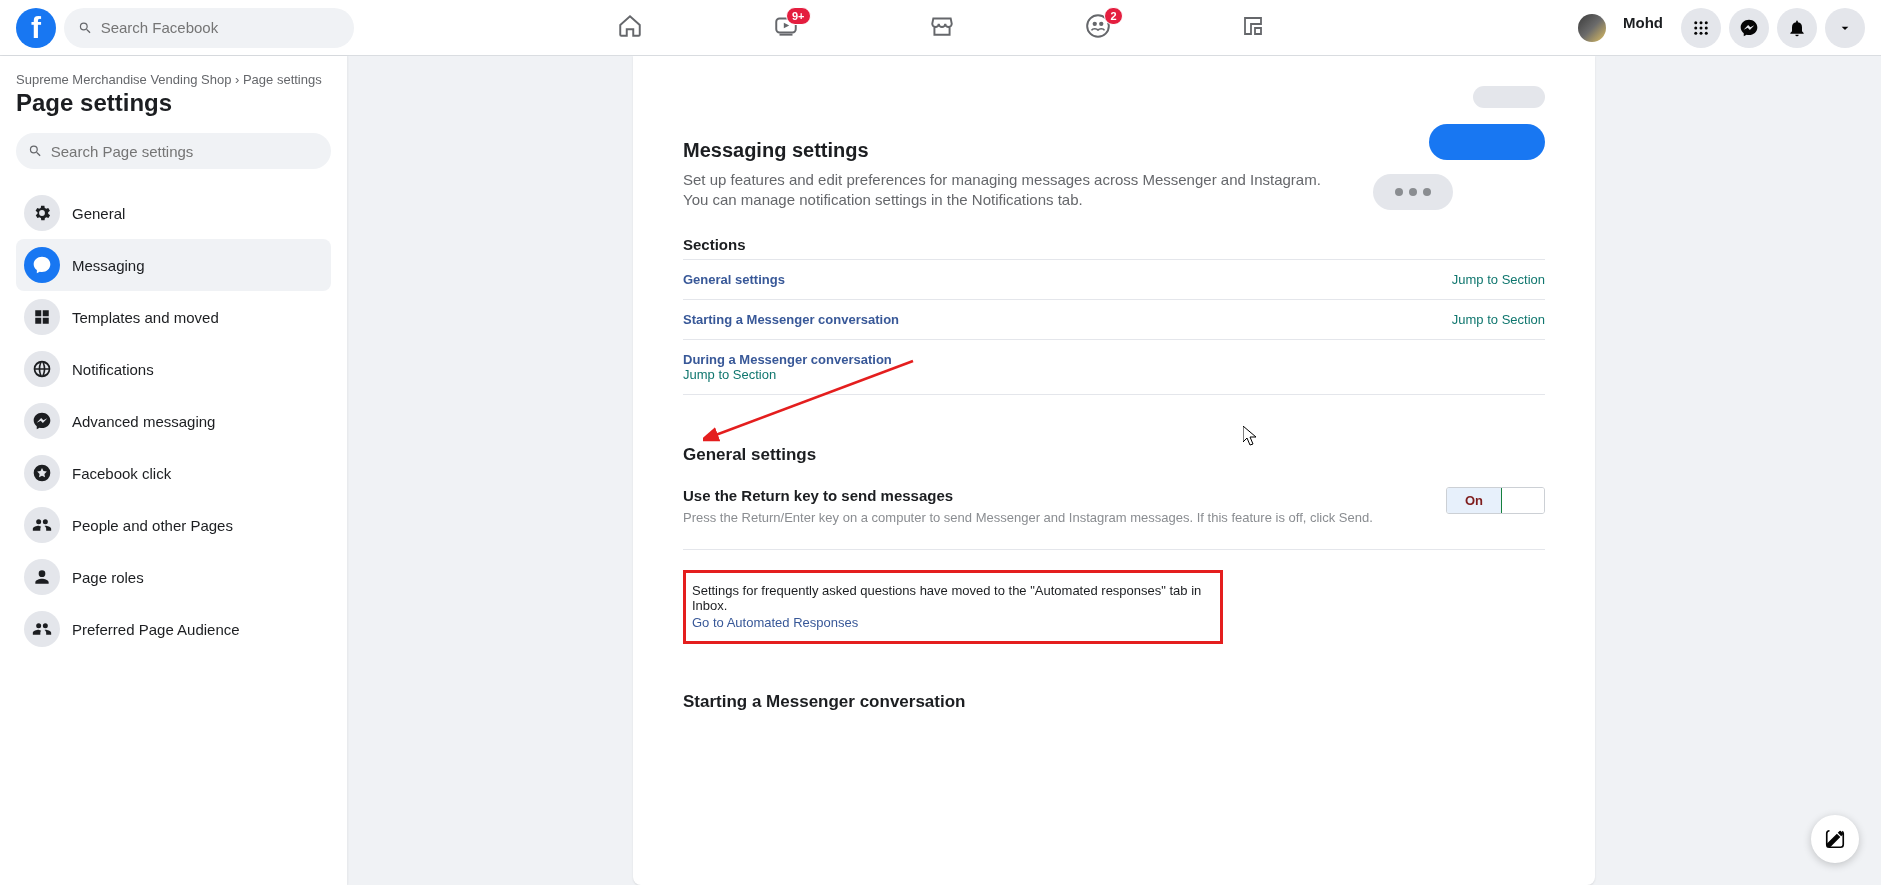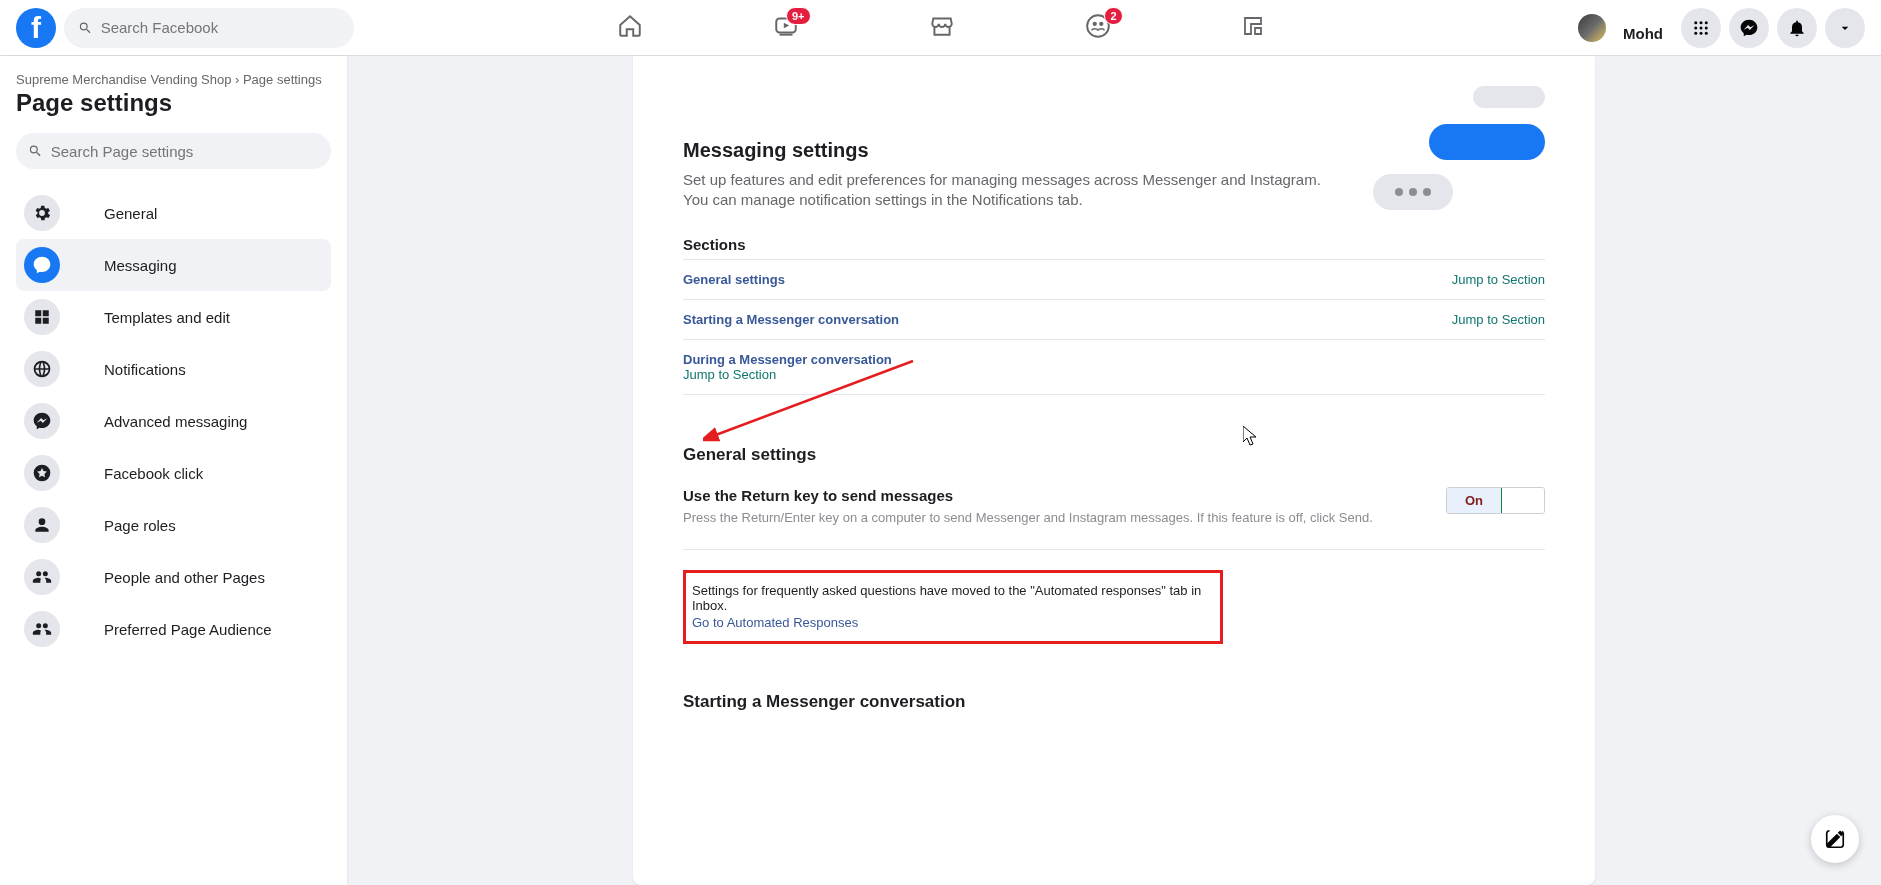--- a/index.html
+++ b/index.html
@@ -11,41 +11,41 @@
   .search-pill { display: flex; align-items: center; background: #f0f2f5; border-radius: 50px; height: 40px; width: 290px; margin-left: 8px; padding: 0 14px; cursor: text; }
   .search-pill svg { fill: #65676b; }
   .search-pill input { border: none; background: transparent; margin-left: 8px; font-size: 15px; outline: none; width: 100%; color: #65676b; }
   
   .center-nav { position: absolute; left: 50%; transform: translateX(-50%); display: flex; gap: 130px; align-items: center; }
   .center-item { position: relative; color: #65676b; cursor: pointer; }
   .center-item svg { fill: #65676b; }
   .badge { position: absolute; top: -6px; right: -12px; background: #e41e3f; color: #fff; font-size: 11px; font-weight: bold; border-radius: 10px; padding: 2px 5px; border: 1.5px solid #fff; }
   
   .right-nav { margin-left: auto; display: flex; align-items: center; gap: 8px; }
-  .username-chip { display: flex; align-items: flex-end; gap: 17px; padding: 4px 10px 4px 4px; border-radius: 18px; cursor: pointer; }
+  .username-chip { display: flex; align-items: flex-start; gap: 17px; padding: 4px 10px 4px 4px; border-radius: 18px; cursor: pointer; }
   .avatar { width: 28px; height: 28px; border-radius: 50%; background: linear-gradient(135deg,#3a3a3a,#6b6b6b,#e0c060); }
   .right-nav .circle-btn { width: 40px; height: 40px; border-radius: 50%; background: #e4e6eb; display: flex; align-items: center; justify-content: center; cursor: pointer; }
   .right-nav .circle-btn svg { fill: #050505; }
   
   
   .body-grid { display: flex; }
   .sidebar { width: 347px; background: #fff; height: calc(885px - 56px); padding: 16px; box-shadow: 1px 0 2px rgba(0,0,0,0.05); position: relative; z-index: 2; }
   .breadcrumb { font-size: 13px; color: #65676b; margin-bottom: 2px; }
   .breadcrumb a { color: #65676b; text-decoration: none; cursor: pointer; }
   .sidebar h1 { font-size: 24px; font-weight: bold; margin-bottom: 16px; }
   .sidebar-search { display: flex; align-items: center; background: #f0f2f5; border-radius: 50px; height: 36px; padding: 0 12px; margin-bottom: 18px; }
   .sidebar-search input { border: none; background: transparent; margin-left: 8px; font-size: 15px; outline: none; width: 100%; color: #65676b; }
   .sidebar-search svg { fill: #65676b; }
   .side-item { display: flex; align-items: center; gap: 12px; padding: 8px; border-radius: 8px; cursor: pointer; }
   .side-item .icon-circle { width: 36px; height: 36px; border-radius: 50%; background: #e4e6eb; display: flex; align-items: center; justify-content: center; }
   .side-item .icon-circle svg { fill: #1c1e21; }
   .side-item.active { background: #f0f2f5; }
   .side-item.active .icon-circle { background: #1877f2; }
   .side-item.active .icon-circle svg { fill: #fff; }
-  .side-item span { font-size: 15px; margin-left: 32px; }
+  .side-item span { font-size: 15px; }
   
   
   .main { flex: 1; display: flex; justify-content: center; background: #f0f2f5; padding-top: 0; position: relative; }
   .card { width: 962px; background: #fff; border-radius: 0 0 8px 8px; margin-top: 0; padding: 0; box-shadow: 0 1px 2px rgba(0,0,0,0.1); }
   .card-inner { padding: 30px 50px 50px 50px; position: relative; }
   .hero-row { display: flex; justify-content: space-between; align-items: flex-end; margin-bottom: 26px; }
   .hero-row .txt { max-width: 660px; }
   .hero-row h2 { font-size: 20px; font-weight: bold; margin-bottom: 8px; color: #1c1e21; }
   .hero-row p { font-size: 15px; color: #65676b; line-height: 1.35; }
   .chat-minis { width: 190px; position: relative; }
@@ -195,21 +195,21 @@
     </div>
     <div class="side-item">
       <div class="icon-circle">
           <svg width="18" height="18" viewBox="0 0 24 24">
             <rect x="3" y="3" width="8" height="8"></rect>
             <rect x="13" y="3" width="8" height="8"></rect>
             <rect x="3" y="13" width="8" height="8"></rect>
             <rect x="13" y="13" width="8" height="8"></rect>
           </svg>
         </div>
-      <span>Templates and edit</span>
+      <span>Templates and moved</span>
     </div>
     <div class="side-item">
       <div class="icon-circle">
           <svg width="20" height="20" viewBox="0 0 24 24">
             <path d="M12 2a10 10 0 1010 10A10 10 0 0012 2zm7.9 9H16a15 15 0 00-1.4-6A8 8 0 0119.9 11zM12 4c1 1.4 1.8 3.8 2 7h-4c.2-3.2 1-5.6 2-7zM4.1 13H8a15 15 0 001.4 6 8 8 0 01-5.3-6zM8 11H4.1a8 8 0 015.3-6A15 15 0 008 11zm4 9c-1-1.4-1.8-3.8-2-7h4c-.2 3.2-1 5.6-2 7zm2.6-1a15 15 0 001.4-6h3.9a8 8 0 01-5.3 6z"></path>
           </svg>
         </div>
       <span>Notifications</span>
     </div>
     <div class="side-item">
@@ -225,32 +225,32 @@
           <svg width="20" height="20" viewBox="0 0 24 24">
             <circle cx="12" cy="12" r="10"></circle>
             <path fill="#e4e6eb" d="M12 6l1.8 3.7 4 .6-2.9 2.8.7 4-3.6-1.9-3.6 1.9.7-4L6.2 10.3l4-.6z"></path>
           </svg>
         </div>
       <span>Facebook click</span>
     </div>
     <div class="side-item">
       <div class="icon-circle">
           <svg width="20" height="20" viewBox="0 0 24 24">
+            <path d="M16 11a3 3 0 10-3-3 3 3 0 003 3zM8 11a3 3 0 10-3-3 3 3 0 003 3zm0 2c-2.3 0-7 1.2-7 3.5V19h9v-2.5c0-.9.4-1.7 1.1-2.3A12.8 12.8 0 008 13zm8 0c-.3 0-.6 0-1 .1 1.2.9 2 2 2 3.4V19h6v-2.5c0-2.3-4.7-3.5-7-3.5z"></path>
+          </svg>
+        </div>
+      <span>People and other Pages</span>
+    </div>
+    <div class="side-item">
+      <div class="icon-circle">
+          <svg width="20" height="20" viewBox="0 0 24 24">
             <path d="M12 12a4 4 0 10-4-4 4 4 0 004 4zm0 2c-3 0-8 1.5-8 4.5V20h16v-1.5c0-3-5-4.5-8-4.5z"></path>
           </svg>
         </div>
       <span>Page roles</span>
-    </div>
-    <div class="side-item">
-      <div class="icon-circle">
-          <svg width="20" height="20" viewBox="0 0 24 24">
-            <path d="M16 11a3 3 0 10-3-3 3 3 0 003 3zM8 11a3 3 0 10-3-3 3 3 0 003 3zm0 2c-2.3 0-7 1.2-7 3.5V19h9v-2.5c0-.9.4-1.7 1.1-2.3A12.8 12.8 0 008 13zm8 0c-.3 0-.6 0-1 .1 1.2.9 2 2 2 3.4V19h6v-2.5c0-2.3-4.7-3.5-7-3.5z"></path>
-          </svg>
-        </div>
-      <span>People and other Pages</span>
     </div>
     <div class="side-item">
       <div class="icon-circle">
           <svg width="20" height="20" viewBox="0 0 24 24">
             <path d="M16 11a3 3 0 10-3-3 3 3 0 003 3zM8 11a3 3 0 10-3-3 3 3 0 003 3zm0 2c-2.3 0-7 1.2-7 3.5V19h9v-2.5c0-.9.4-1.7 1.1-2.3A12.8 12.8 0 008 13zm8 0c-.3 0-.6 0-1 .1 1.2.9 2 2 2 3.4V19h6v-2.5c0-2.3-4.7-3.5-7-3.5z"></path>
           </svg>
         </div>
       <span>Preferred Page Audience</span>
     </div>
   </div>

